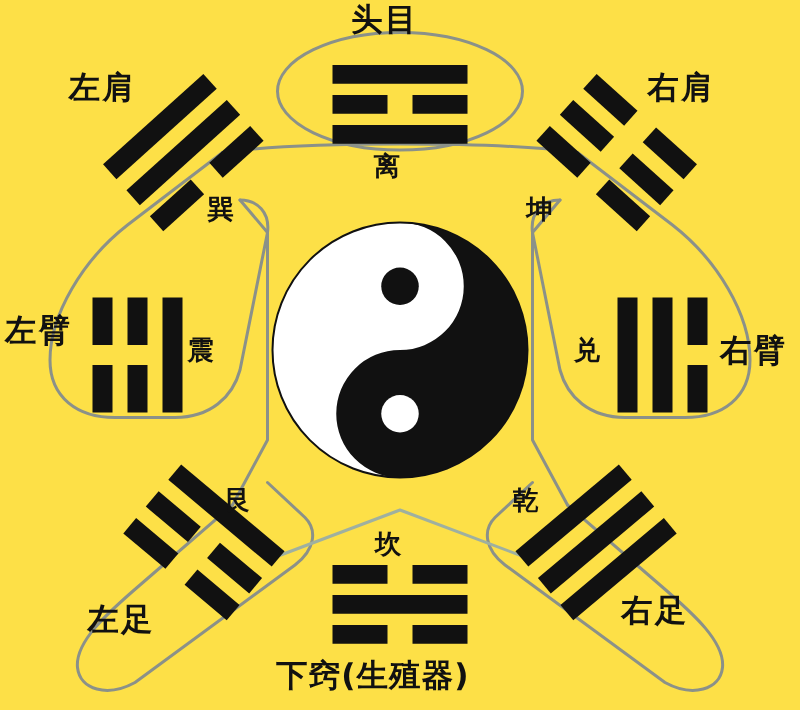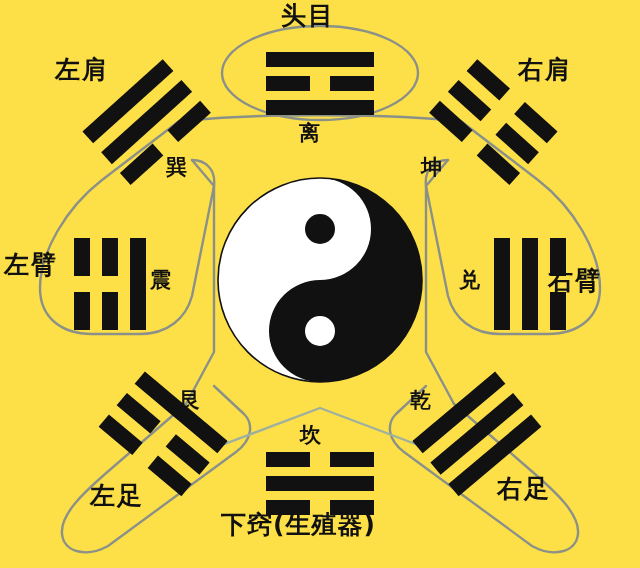--- a/index.html
+++ b/index.html
@@ -167,27 +167,27 @@
   </svg>
 
   <div class="cn-label part-label" style="left:281px; top:3px;">头目</div>
 
   <div class="cn-label part-label" style="left:55px; top:57px;text-align:right;">左肩</div>
 
   <div class="cn-label part-label" style="left:518px; top:57px;text-align:center;">右肩</div>
 
   <div class="cn-label part-label" style="left:4px; top:252px;">左臂</div>
 
-  <div class="cn-label part-label" style="left:548px; top:268px;text-align:right;">右臂</div>
-
-  <div class="cn-label part-label" style="left:90px; top:483px;">左足</div>
+  <div class="cn-label part-label" style="left:576px; top:268px;text-align:right;">右臂</div>
+
+  <div class="cn-label part-label" style="left:70px; top:483px;">左足</div>
 
   <div class="cn-label part-label" style="left:497px; top:476px;">右足</div>
 
-  <div class="cn-label bottom-label" style="left:221px; top:512px;">下窍(生殖器)</div>
+  <div class="cn-label bottom-label" style="left:221px; top:528px;">下窍(生殖器)</div>
 
   <div class="cn-label tri-label" style="left:299px; top:123px;">离</div>
 
   <div class="cn-label tri-label" style="left:166px; top:157px;">巽</div>
 
   <div class="cn-label tri-label" style="left:421px; top:157px;">坤</div>
 
   <div class="cn-label tri-label" style="left:150px; top:270px;">震</div>
 
   <div class="cn-label tri-label" style="left:459px; top:270px;">兑</div>

